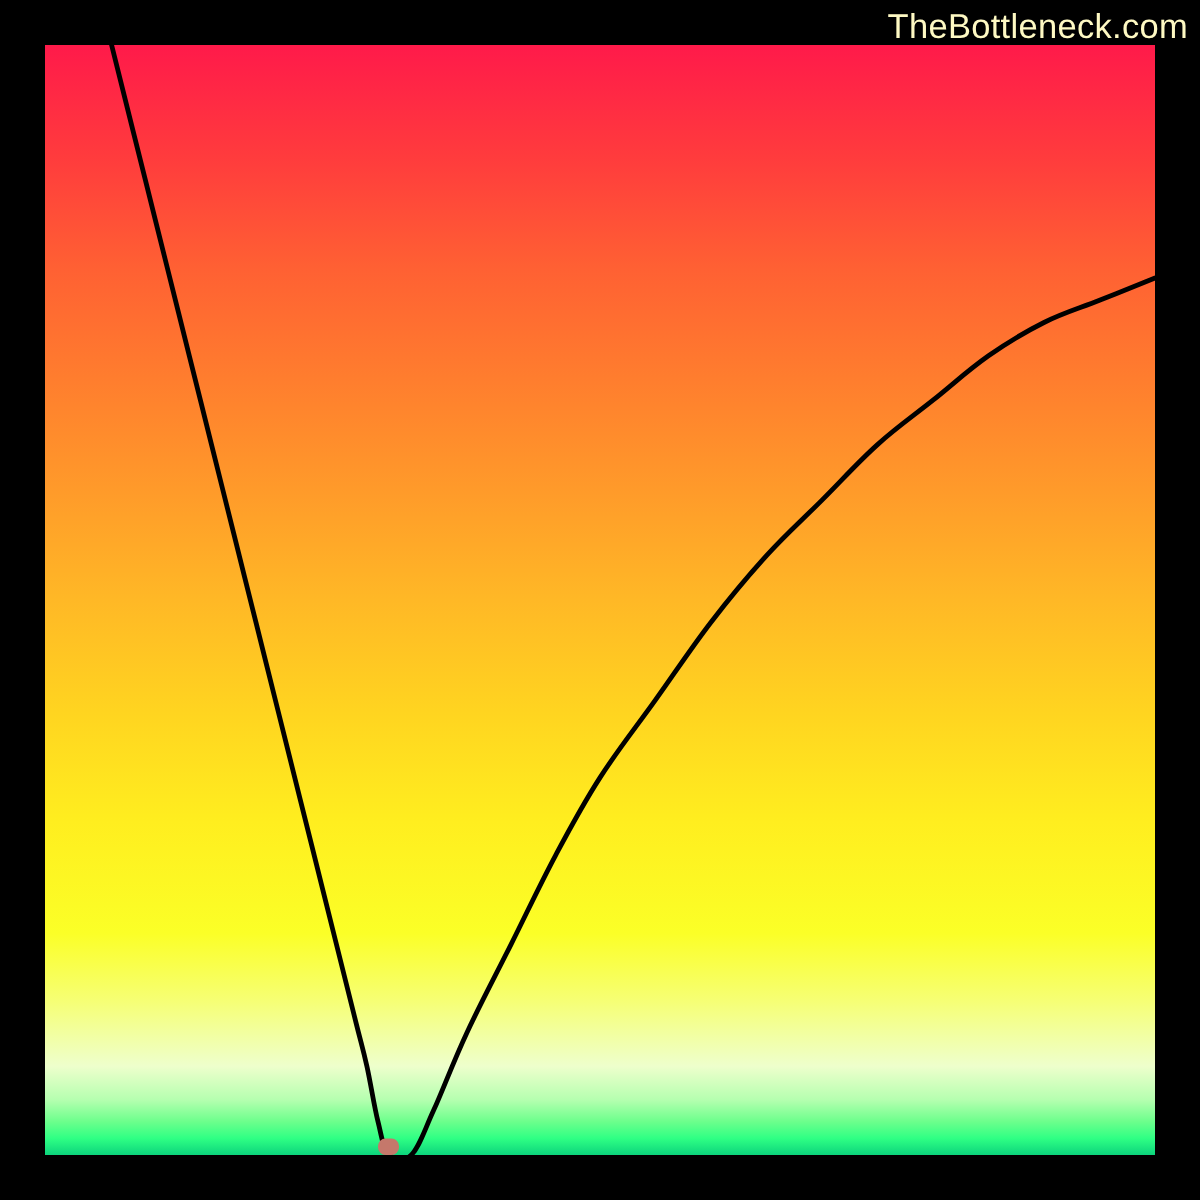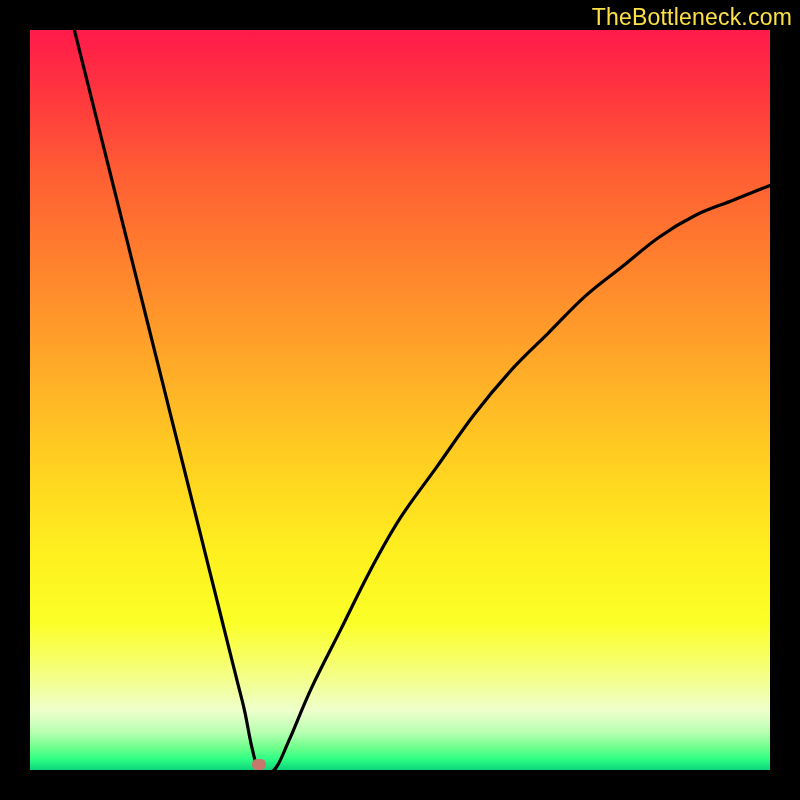--- a/index.html
+++ b/index.html
@@ -40,21 +40,21 @@
       #b6ffb0 95%,
       #6cff8c 97%,
       #2fff84 98.5%,
       #0cd47c 100%
     );
   }
   .watermark {
     position: absolute;
     top: 4px;
     right: 8px;
-    color: #fde047;
+    color: #fef9c3;
     font-size: 23px;
     letter-spacing: 0.2px;
     font-weight: 500;
   }
   svg.curve {
     position: absolute;
     left: 0;
     top: 0;
     width: 740px;
     height: 740px;

